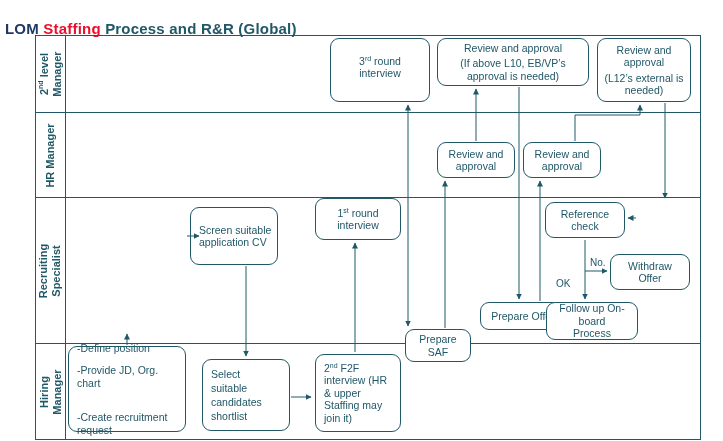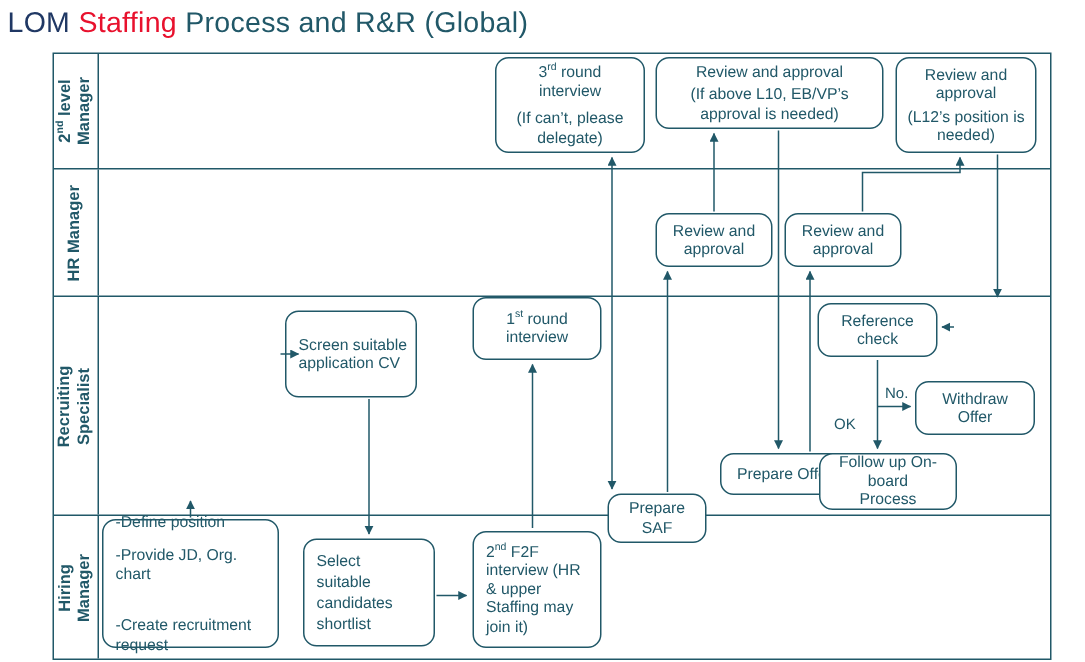--- a/index.html
+++ b/index.html
@@ -1,18 +1,18 @@
 <!DOCTYPE html>
 <html><head>
 <meta charset="utf-8">
 <style>
   html,body{margin:0;padding:0;background:#fff;}
   .stage{position:relative;width:723px;height:441px;background:#fff;overflow:hidden;
          font-family:"Liberation Sans",sans-serif;color:#215868;}
-  .title{position:absolute;left:5px;top:5px;font-size:19px;font-weight:normal;letter-spacing:.2px;}
+  .title{position:absolute;left:5px;top:20px;font-size:15px;font-weight:bold;letter-spacing:.2px;}
   .t-lom{color:#203864}.t-staffing{color:#e8112d}.t-rest{color:#215868}
   .grid{position:absolute;left:35px;top:35px;width:664px;height:403px;border:1px solid #215868;
         display:flex;flex-direction:column;box-sizing:content-box;}
   .lane{display:flex;border-bottom:1px solid #215868;box-sizing:border-box;}
   .lane:last-child{border-bottom:none;}
   .lane-label{width:29px;border-right:1px solid #215868;display:flex;align-items:center;justify-content:center;flex:none;}
   .lane-inner{transform:rotate(-90deg);font-weight:bold;font-size:11px;white-space:nowrap;text-align:center;line-height:13px;}
   .lane-body{flex:1;}
   .box{position:absolute;border:1px solid #215868;border-radius:9px;background:#fff;
        font-size:10.5px;line-height:12.5px;display:flex;flex-direction:column;justify-content:center;
@@ -73,33 +73,32 @@
         </div>
       </div>
       <div class="lane-body"></div>
     </div>
   </div>
 
   <div class="box" style="left:330px;top:38px;width:100px;height:64px">
     <div class="ln"><span>3</span><sup>rd</sup><span> round</span></div>
     <div class="ln">interview</div>
     <div class="sp6"></div>
-    <div class="ln">(If can’t, please delegate)</div>
   </div>
 
   <div class="box" style="left:437px;top:38px;width:152px;height:48px">
     <div class="ln">Review and approval</div>
     <div class="sp3"></div>
     <div class="ln">(If above L10, EB/VP’s approval is needed)</div>
   </div>
 
   <div class="box" style="left:597px;top:38px;width:94px;height:64px">
     <div class="ln">Review and approval</div>
     <div class="sp3"></div>
-    <div class="ln">(L12’s position is needed)</div>
+    <div class="ln">(L12’s external is needed)</div>
   </div>
 
   <div class="box" style="left:437px;top:142px;width:78px;height:36px">
     <div class="ln">Review and</div>
     <div class="ln">approval</div>
   </div>
   <div class="box" style="left:523px;top:142px;width:78px;height:36px">
     <div class="ln">Review and</div>
     <div class="ln">approval</div>
   </div>

